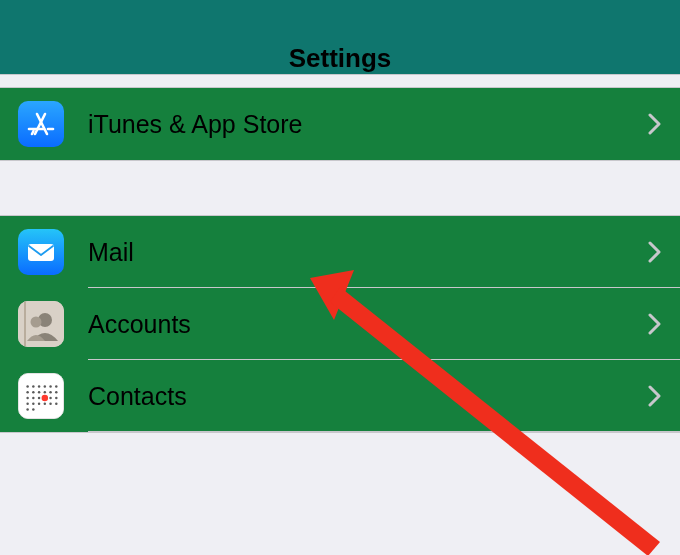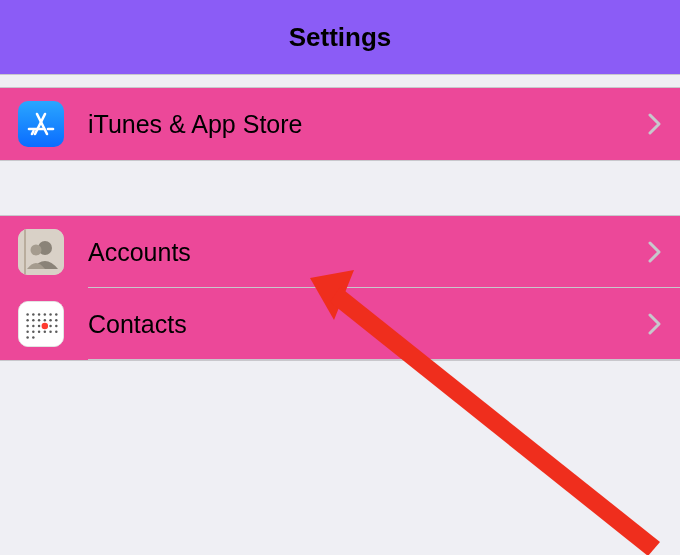--- a/index.html
+++ b/index.html
@@ -6,35 +6,35 @@
     body {
       width: 680px;
       height: 555px;
       font-family: -apple-system, "Helvetica Neue", Helvetica, Arial, sans-serif;
       background: #efeff4;
       overflow: hidden;
       position: relative;
     }
     .header {
       height: 75px;
-      background: #8b5cf6;
+      background: #0f766e;
       display: flex;
-      align-items: center;
+      align-items: flex-end;
       justify-content: center;
       border-bottom: 1px solid #c8c7cc;
     }
     .header-title {
       font-size: 26px;
       font-weight: 700;
       color: #000;
     }
     .group-gap-small { height: 12px; }
     .group-gap { height: 54px; }
     .section {
-      background: #ec4899;
+      background: #15803d;
       border-top: 1px solid #c8c7cc;
       border-bottom: 1px solid #c8c7cc;
     }
     .row {
       display: flex;
       align-items: center;
       height: 72px;
       padding: 0 18px 0 18px;
       position: relative;
       cursor: pointer;
@@ -108,20 +108,33 @@
         <polyline points="2,2 11,11 2,20" fill="none" stroke="#c7c7cc" stroke-width="3" stroke-linecap="round" stroke-linejoin="round"></polyline>
       </svg>
   </div>
 </div>
 
 <div class="group-gap"></div>
 
 <div class="section">
 
 
+  <div class="row">
+    <div class="icon-wrap bg-mail">
+      <svg width="36" height="36" viewBox="0 0 36 36">
+          <rect x="5" y="10" width="26" height="17" rx="3" fill="#fff"></rect>
+          <polyline points="6,12 18,21 30,12" fill="none" stroke="#1e9cf0" stroke-width="1.8" stroke-linecap="round" stroke-linejoin="round"></polyline>
+        </svg>
+    </div>
+    <div class="label">Mail</div>
+    <svg class="chevron" width="14" height="22" viewBox="0 0 14 22">
+        <polyline points="2,2 11,11 2,20" fill="none" stroke="#c7c7cc" stroke-width="3" stroke-linecap="round" stroke-linejoin="round"></polyline>
+      </svg>
+    <div class="sep"></div>
+  </div>
 
   <div class="row">
     <div class="icon-wrap bg-contacts">
       <svg width="46" height="46" viewBox="0 0 46 46">
           <rect x="0" y="0" width="46" height="46" fill="#d9d1c7"></rect>
           <rect x="6" y="0" width="2" height="46" fill="#b9ad9d"></rect>
           <circle cx="27" cy="19" r="7" fill="#8a8378"></circle>
           <path d="M14 40 q13 -16 26 0 Z" fill="#8a8378"></path>
           <circle cx="18" cy="21" r="5.5" fill="#a59c8f"></circle>
           <path d="M9 40 q9 -12 18 0 Z" fill="#a59c8f"></path>

